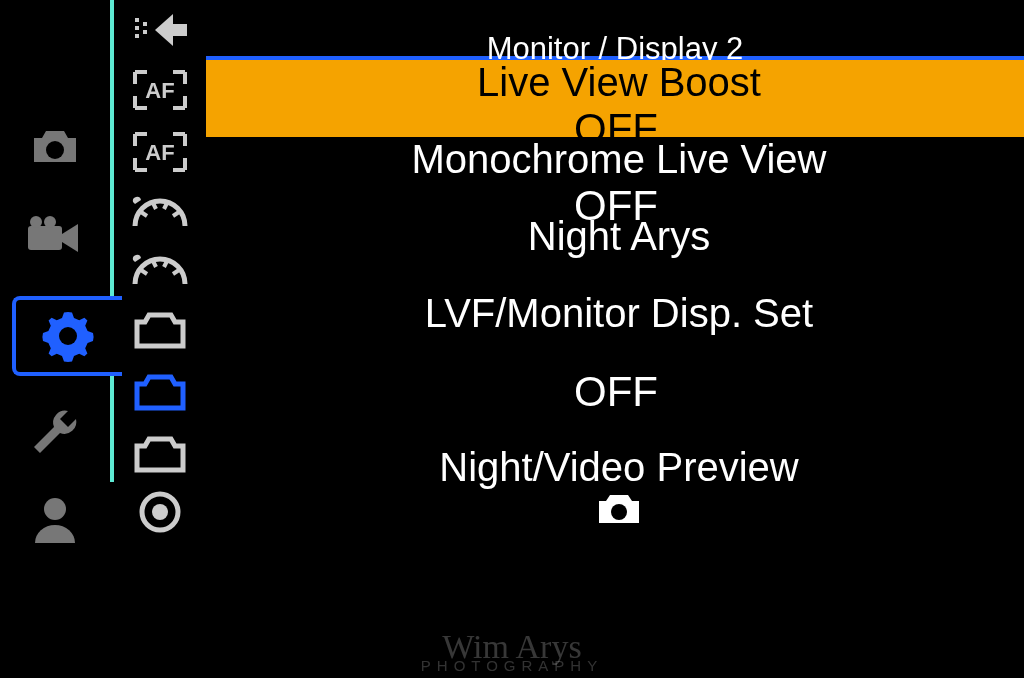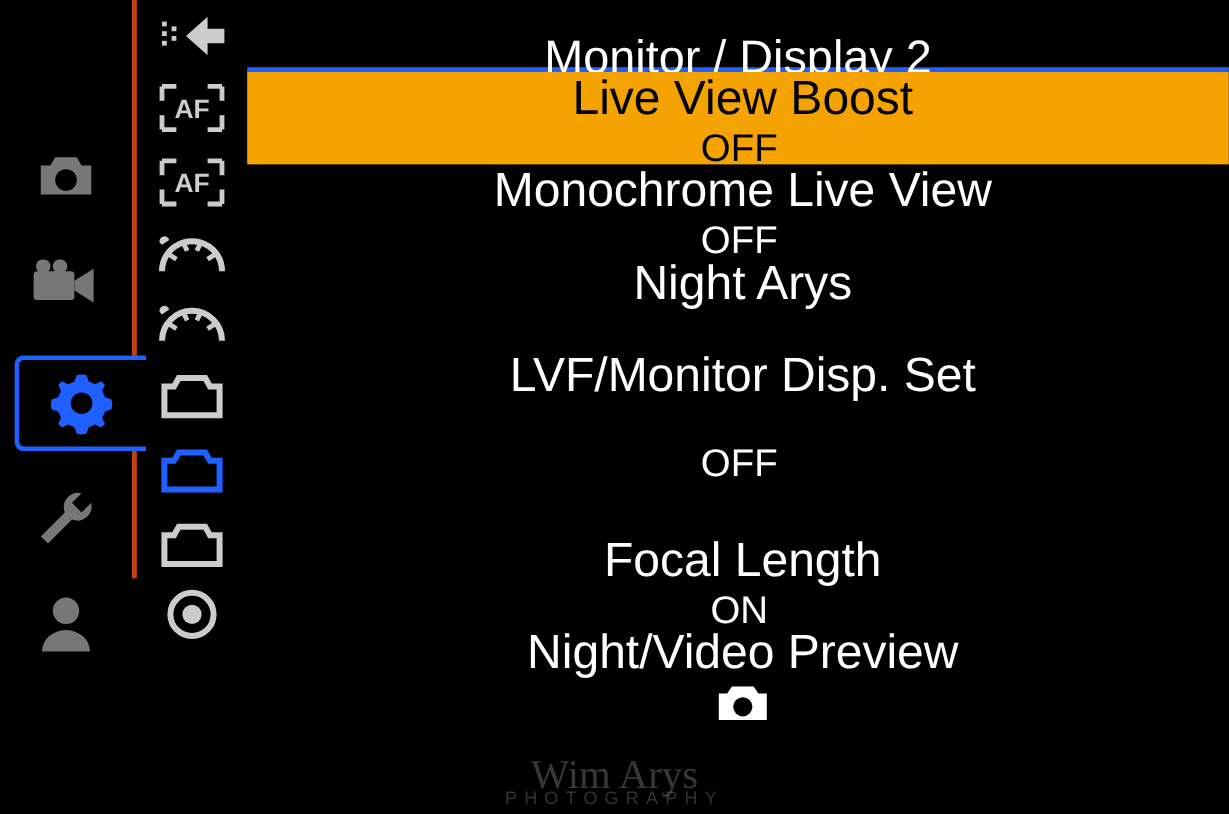--- a/index.html
+++ b/index.html
@@ -59,21 +59,21 @@
   }
   
   .sub-icons {
     width: 96px;
     height: 482px;
     display: flex;
     flex-direction: column;
     align-items: center;
     padding-top: 10px;
     gap: 18px;
-    border-left: 4px solid #c2410c;
+    border-left: 4px solid #5eead4;
     position: relative;
     z-index: 1;
   }
   .sub-icon {
     width: 68px;
     height: 68px;
     display: flex;
     align-items: center;
     justify-content: center;
     color: #ccc;
@@ -89,21 +89,21 @@
   }
   .header {
     height: 60px;
     border-bottom: 4px solid #2060ff;
     display: flex;
     align-items: center;
     justify-content: center;
   }
   .header-title {
     color: #fff;
-    font-size: 39px;
+    font-size: 31px;
     font-weight: 400;
     margin-top: 42px;
   }
   .menu-items {
     flex: 1;
     display: flex;
     flex-direction: column;
   }
   .menu-row {
     height: 77px;
@@ -112,21 +112,21 @@
     padding: 0 20px 0 28px;
     color: #fff;
     font-size: 40px;
     flex-direction: column;
   }
   .menu-row.selected {
     background: #f5a300;
     color: #000;
   }
   .menu-label { flex: 1; }
-  .menu-value { margin-right: 6px; font-size: 32px; }
+  .menu-value { margin-right: 6px; font-size: 42px; }
   .value-icon { display:flex; align-items:center; }
   .watermark {
     position: absolute;
     left: 50%;
     bottom: 6px;
     transform: translateX(-50%);
     color: rgba(220,220,220,0.25);
     font-family: cursive;
     font-size: 34px;
     pointer-events: none;
@@ -271,24 +271,20 @@
       </div>
 
       <div class="menu-row">
         <div class="menu-label">LVF/Monitor Disp. Set</div>
       </div>
 
       <div class="menu-row">
         <div class="menu-value">OFF</div>
       </div>
 
-      <div class="menu-row">
-        <div class="menu-label">Focal Length</div>
-        <div class="menu-value">ON</div>
-      </div>
 
       <div class="menu-row">
         <div class="menu-label">Night/Video Preview</div>
         <div class="value-icon">
           <svg width="48" height="38" viewBox="0 0 48 38">
             <path d="M4 11 h7 l4 -6 h18 l4 6 h7 v22 h-40 z" fill="#fff"></path>
             <circle cx="24" cy="22" r="8" fill="#000"></circle>
           </svg>
         </div>
       </div>

